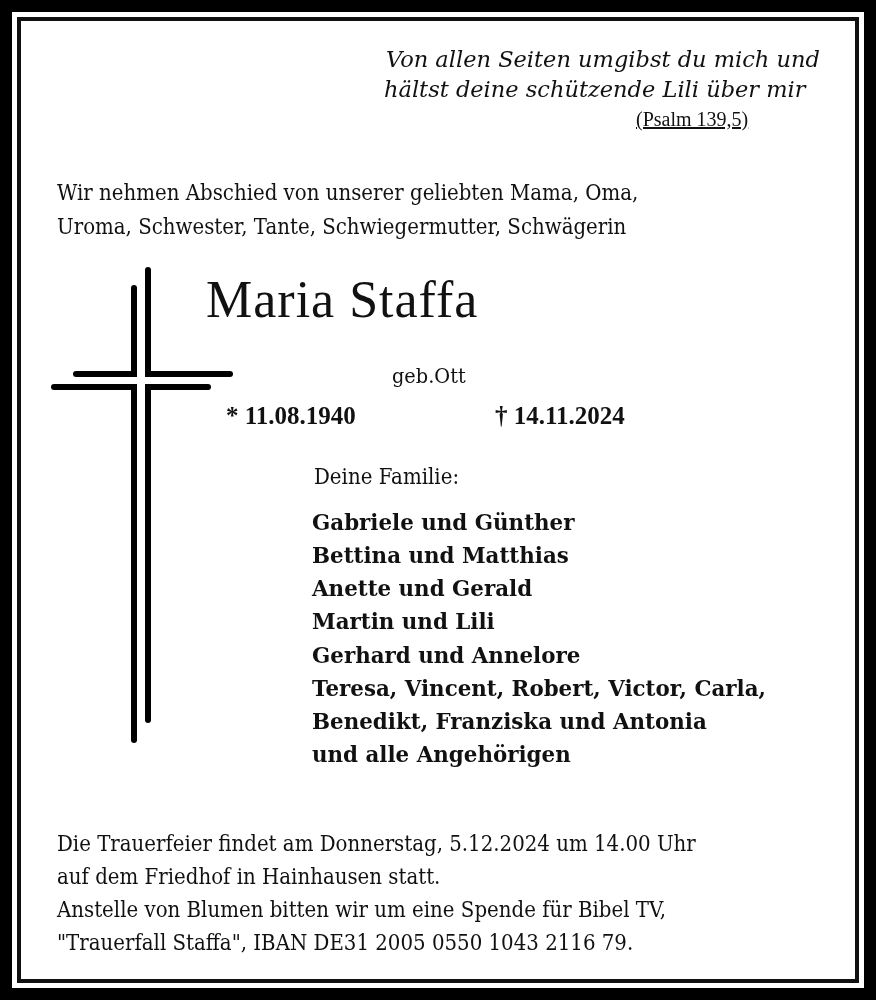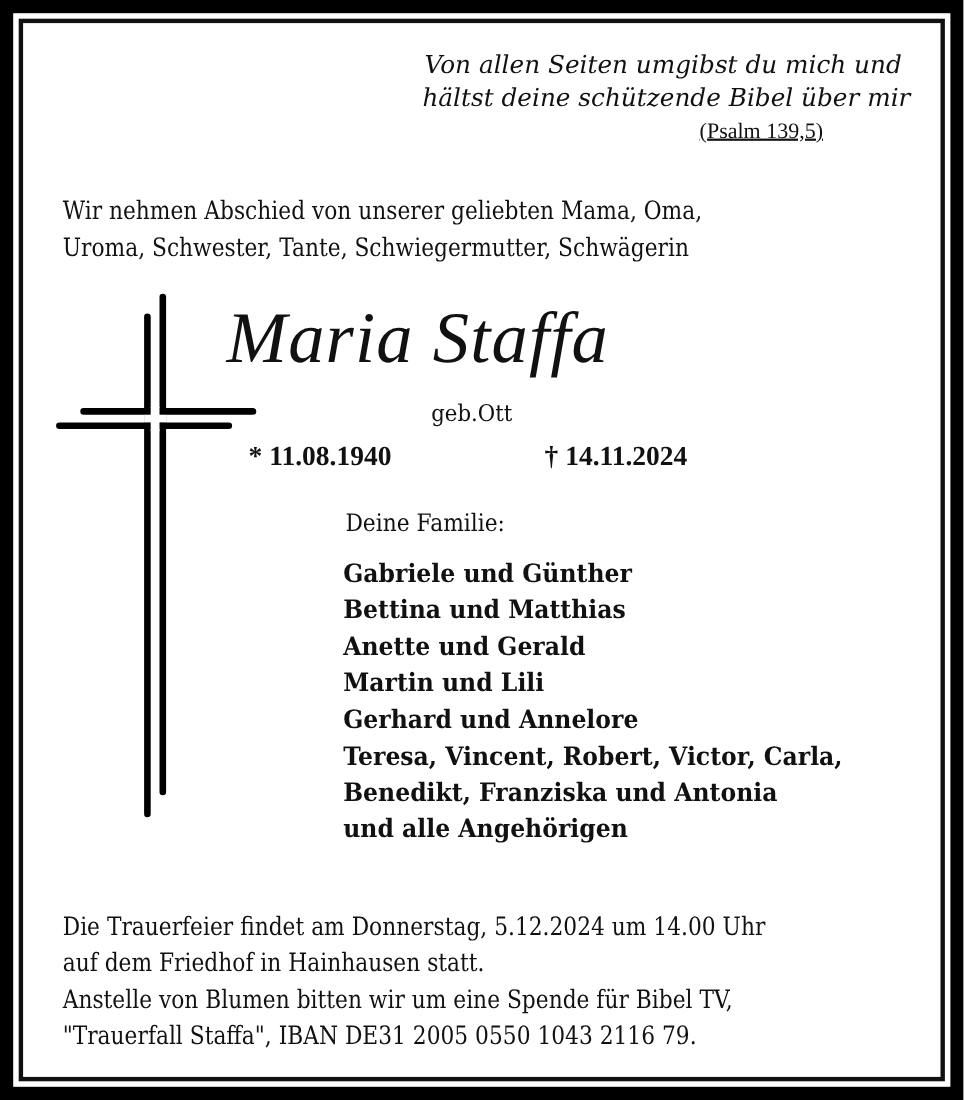--- a/index.html
+++ b/index.html
@@ -11,37 +11,37 @@
     .inner-frame {
       position: absolute; left: 17px; top: 17px; right: 17px; bottom: 17px;
       border: 4px solid #111; background: #fff;
     }
     .txt { position: absolute; color: #111; white-space: nowrap; }
     .serif { font-family: "DejaVu Serif", "Liberation Serif", serif; }
     .lserif { font-family: "Liberation Serif", serif; }
     .quote { font-style: italic; font-size: 22.5px; line-height: 31px; text-align: center; }
     .psalm { font-size: 20px; }
     .intro { font-size: 23px; line-height: 34px; transform: scaleX(0.86); transform-origin: left top; }
-    .name { font-size: 66px; font-family: "Liberation Serif", serif; letter-spacing: 1px; font-style: italic; }
+    .name { font-size: 52px; font-family: "Liberation Serif", serif; letter-spacing: 1px; }
     .maiden { font-size: 21px; transform: scaleX(0.92); transform-origin: left top; }
     .dates { font-size: 25px; font-weight: bold; }
     .fam-label { font-size: 22px; transform: scaleX(0.9); transform-origin: left top; }
     .fam-list { font-size: 23px; font-weight: bold; line-height: 33px; transform: scaleX(0.93); transform-origin: left top; }
     .footer { font-size: 23px; line-height: 33px; transform: scaleX(0.86); transform-origin: left top; }
     .cross-bar { position: absolute; background: #000; border-radius: 4px; }
   </style>
 </head>
 <body>
 
 <div class="outer-frame"></div>
 <div class="inner-frame"></div>
 
 <div>
   <div class="txt serif quote" style="left:386px; top:44px;">Von allen Seiten umgibst du mich und</div>
-  <div class="txt serif quote" style="left:384px; top:74px;">hältst deine schützende Bibel über mir</div>
+  <div class="txt serif quote" style="left:384px; top:74px;">hältst deine schützende Lili über mir</div>
   <div class="txt lserif psalm" style="left:636px; top:108px;text-decoration:underline;">(Psalm 139,5)</div>
 </div>
 
 <div>
   <div class="txt serif intro" style="left:57px; top:175px;">Wir nehmen Abschied von unserer geliebten Mama, Oma,</div>
   <div class="txt serif intro" style="left:57px; top:209px;">Uroma, Schwester, Tante, Schwiegermutter, Schwägerin</div>
 </div>
 
 <div>
   <div class="cross-bar" style="left:145px; top:267px; width:6px; height:456px;"></div>

